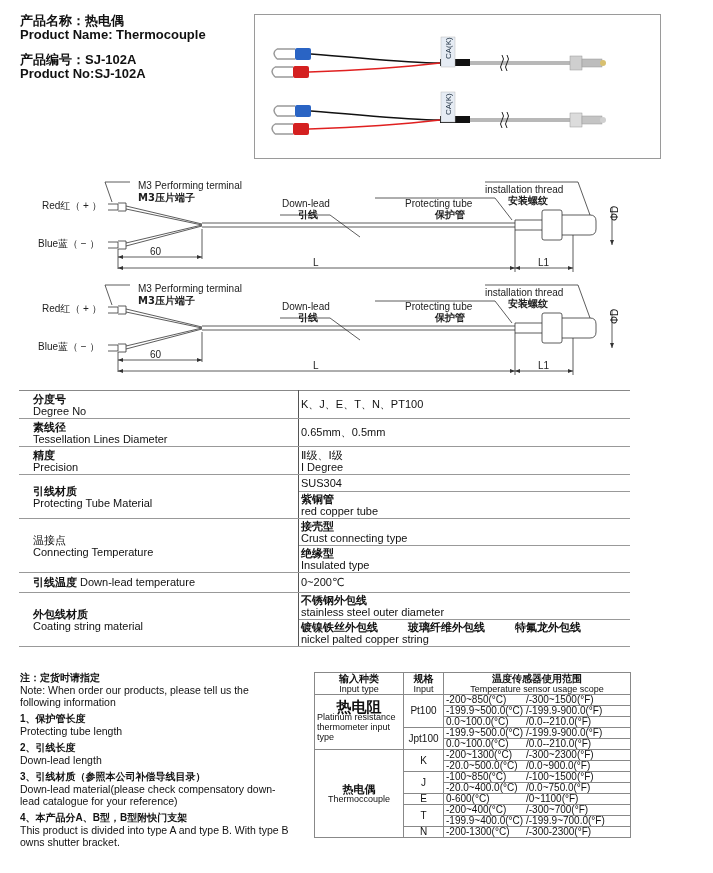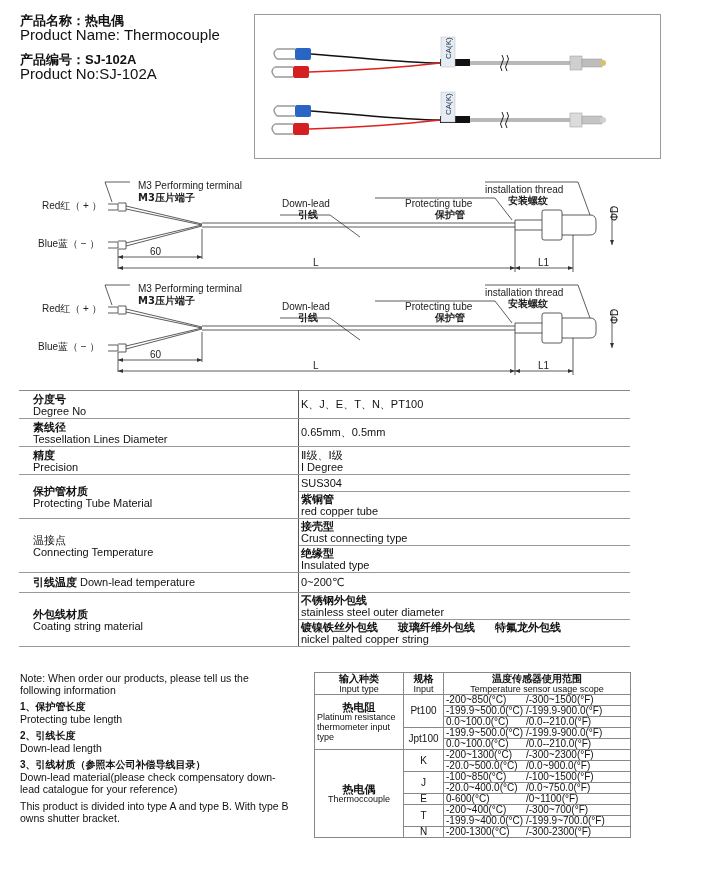--- a/index.html
+++ b/index.html
@@ -1,36 +1,36 @@
 <!DOCTYPE html>
 <html><head>
 <meta charset="utf-8">
 <style>
   html, body { margin:0; padding:0; background:#ffffff; }
   body { width:713px; height:873px; position:relative; overflow:hidden;
          font-family:"Liberation Sans", "DejaVu Sans", sans-serif; color:#111; }
   .abs { position:absolute; }
   .h-cn { font-weight:bold; font-size:13px; line-height:14px; }
-  .h-en { font-size:15px; line-height:14px; }
+  .h-en { font-size:13px; line-height:14px;font-weight:bold; }
   
   #photo { left:254px; top:14px; width:405px; height:143px; border:1px solid #9a9a9a; background:#fff; }
   
   .diagram { left:30px; width:600px; height:100px; }
   .diagram svg { width:600px; height:100px; display:block; }
   .dlabel { font-family:"Liberation Sans", sans-serif; font-size:10px; fill:#222; }
   .dlabel-b { font-family:"DejaVu Sans", sans-serif; font-size:10px; font-weight:bold; fill:#222; }
   
   #spec { left:19px; top:390px; width:611px; border-collapse:collapse; border-top:1.5px solid #888; border-bottom:1.5px solid #888; }
   #spec td { border-bottom:1px solid #999; padding:0 0 0 14px; vertical-align:middle; font-size:11px; }
   #spec td.l { width:265px; border-right:1.5px solid #555;margin-top:48px; }
   #spec td.r { padding-left:2px; }
   .cn { font-weight:bold; font-size:11px; line-height:12px; display:block; }
   .en { font-size:11px; line-height:12px; display:block; }
   .inline-cn { font-weight:bold; }
-  .coat-row { display:flex; gap:20px; }
+  .coat-row { display:flex; gap:30px; }
   
   #notes { left:20px; top:672px; width:270px; font-size:10.5px; line-height:12px; }
   #notes .ncn { font-weight:bold; font-size:10px; }
   #notes .nen { font-size:10.5px; }
   #notes .gap { height:5px; }
   
   #range { left:314px; top:672px; width:317px; border-collapse:collapse; font-size:9px; line-height:10px; border-top:1.5px solid #666; border-bottom:1.5px solid #666; }
   #range td, #range th { border:1px solid #888; padding:0 2px; }
   #range th { font-weight:normal; }
   #range .thcn { font-weight:bold; font-size:10px; display:block; }
@@ -198,21 +198,21 @@
           <span class="cn">精度</span>
           <span class="en">Precision</span>
         </td>
     <td class="r">
           <span class="en">Ⅱ级、Ⅰ级</span>
           <span class="en">I Degree</span>
         </td>
   </tr>
   <tr style="height:17px">
     <td class="l" rowspan="2">
-          <span class="cn">保护管材质</span>
+          <span class="cn">引线材质</span>
           <span class="en">Protecting Tube Material</span>
         </td>
     <td class="r">SUS304</td>
   </tr>
   <tr style="height:27px">
     <td class="r">
           <span class="cn">紫铜管</span>
           <span class="en">red copper tube</span>
         </td>
   </tr>
@@ -253,31 +253,33 @@
         <span class="cn">玻璃纤维外包线</span>
         <span class="cn">特氟龙外包线</span>
       </div>
       <span class="en">nickel palted copper string</span>
     </td>
   </tr>
 </tbody>
   </table>
 
 <div id="notes" class="abs">
+  <div class="ncn">注：定货时请指定</div>
   <div class="nen">Note: When order our products, please tell us the following information</div>
   <div class="gap"></div>
   <div class="ncn">1、保护管长度</div>
   <div class="nen">Protecting tube length</div>
   <div class="gap"></div>
   <div class="ncn">2、引线长度</div>
   <div class="nen">Down-lead length</div>
   <div class="gap"></div>
   <div class="ncn">3、引线材质（参照本公司补偿导线目录）</div>
   <div class="nen">Down-lead material(please check compensatory down-lead catalogue for your reference)</div>
   <div class="gap"></div>
+  <div class="ncn">4、本产品分A、B型，B型附快门支架</div>
   <div class="nen">This product is divided into type A and type B. With type B owns shutter bracket.</div>
 </div>
 
 <table id="range" class="abs">
   <thead>
     <tr style="height:22px">
       <th>
           <span class="thcn">输入种类</span>
           <span class="then">Input type</span>
         </th>
@@ -287,21 +289,21 @@
         </th>
       <th>
           <span class="thcn">温度传感器使用范围</span>
           <span class="then">Temperature sensor usage scope</span>
         </th>
     </tr>
   </thead>
   <tbody id="range-body">
       <tr class="row">
         <td class="type" rowspan="5">
-          <span class="thcn" style="font-size: 11px;">热电阻</span>
+          <span class="thcn" style="font-size: 15px;">热电阻</span>
           <span class="then tleft">Platinum resistance thermometer input type</span>
         </td>
         <td class="spec" rowspan="3">Pt100</td>
         <td class="val"><span class="c">-200~850(°C)</span><span>/-300~1500(°F)</span></td>
       </tr>
       <tr class="row">
         <td class="val"><span class="c">-199.9~500.0(°C)</span><span>/-199.9-900.0(°F)</span></td>
       </tr>
       <tr class="row">
         <td class="val"><span class="c">0.0~100.0(°C)</span><span>/0.0--210.0(°F)</span></td>

